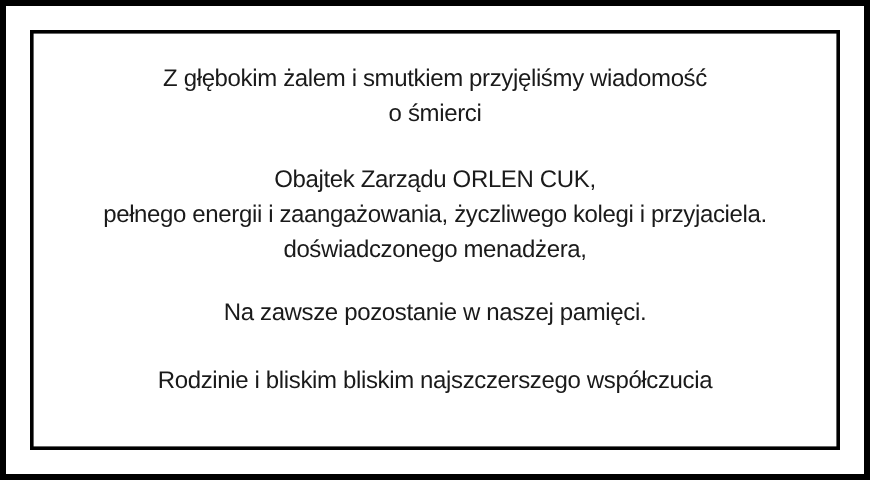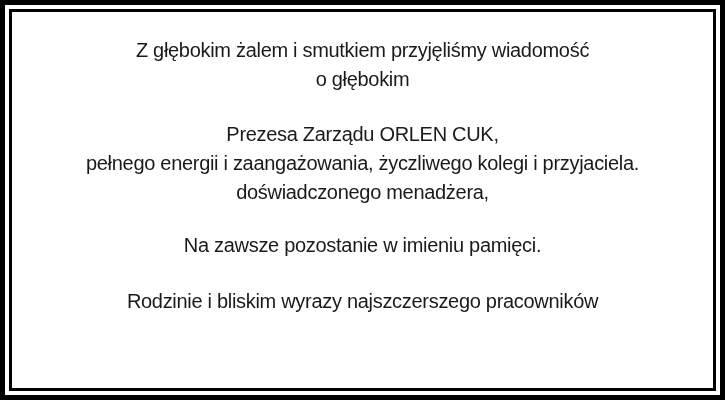--- a/index.html
+++ b/index.html
@@ -11,21 +11,21 @@
   body{
     width:725px;height:400px;
     background:var(--background);
     font-family:"Liberation Sans", sans-serif;
     overflow:hidden;
   }
   .frame-outer{
     box-sizing:border-box;
     width:725px;height:400px;
     border:5px solid var(--border);
-    padding:4px;
+    padding:20px;
     background:var(--background);
   }
   .frame-inner{
     box-sizing:border-box;
     width:100%;height:100%;
     border:3px solid var(--border);
     background:var(--background);
     text-align:center;
     color:var(--text);
   }
@@ -50,31 +50,31 @@
 </style>
 </head>
 <body>
 
 <div class="frame-outer">
   <div class="frame-inner">
     <div class="notice">
 
       <p class="intro">
         <span class="line">Z głębokim żalem i smutkiem przyjęliśmy wiadomość</span>
-        <span class="line">o głębokim</span>
+        <span class="line">o śmierci</span>
       </p>
 
 
       <p class="description">
-        <span class="line">Prezesa Zarządu ORLEN CUK,</span>
+        <span class="line">Obajtek Zarządu ORLEN CUK,</span>
         <span class="line">pełnego energii i zaangażowania, życzliwego kolegi i przyjaciela.</span>
         <span class="line">doświadczonego menadżera,</span>
       </p>
 
-      <p class="memory">Na zawsze pozostanie w imieniu pamięci.</p>
+      <p class="memory">Na zawsze pozostanie w naszej pamięci.</p>
 
       <p class="condolence">
-        <span class="line">Rodzinie i bliskim wyrazy najszczerszego pracowników</span>
+        <span class="line">Rodzinie i bliskim bliskim najszczerszego współczucia</span>
       </p>
 
     </div>
   </div>
 </div>
 
 </body></html>

